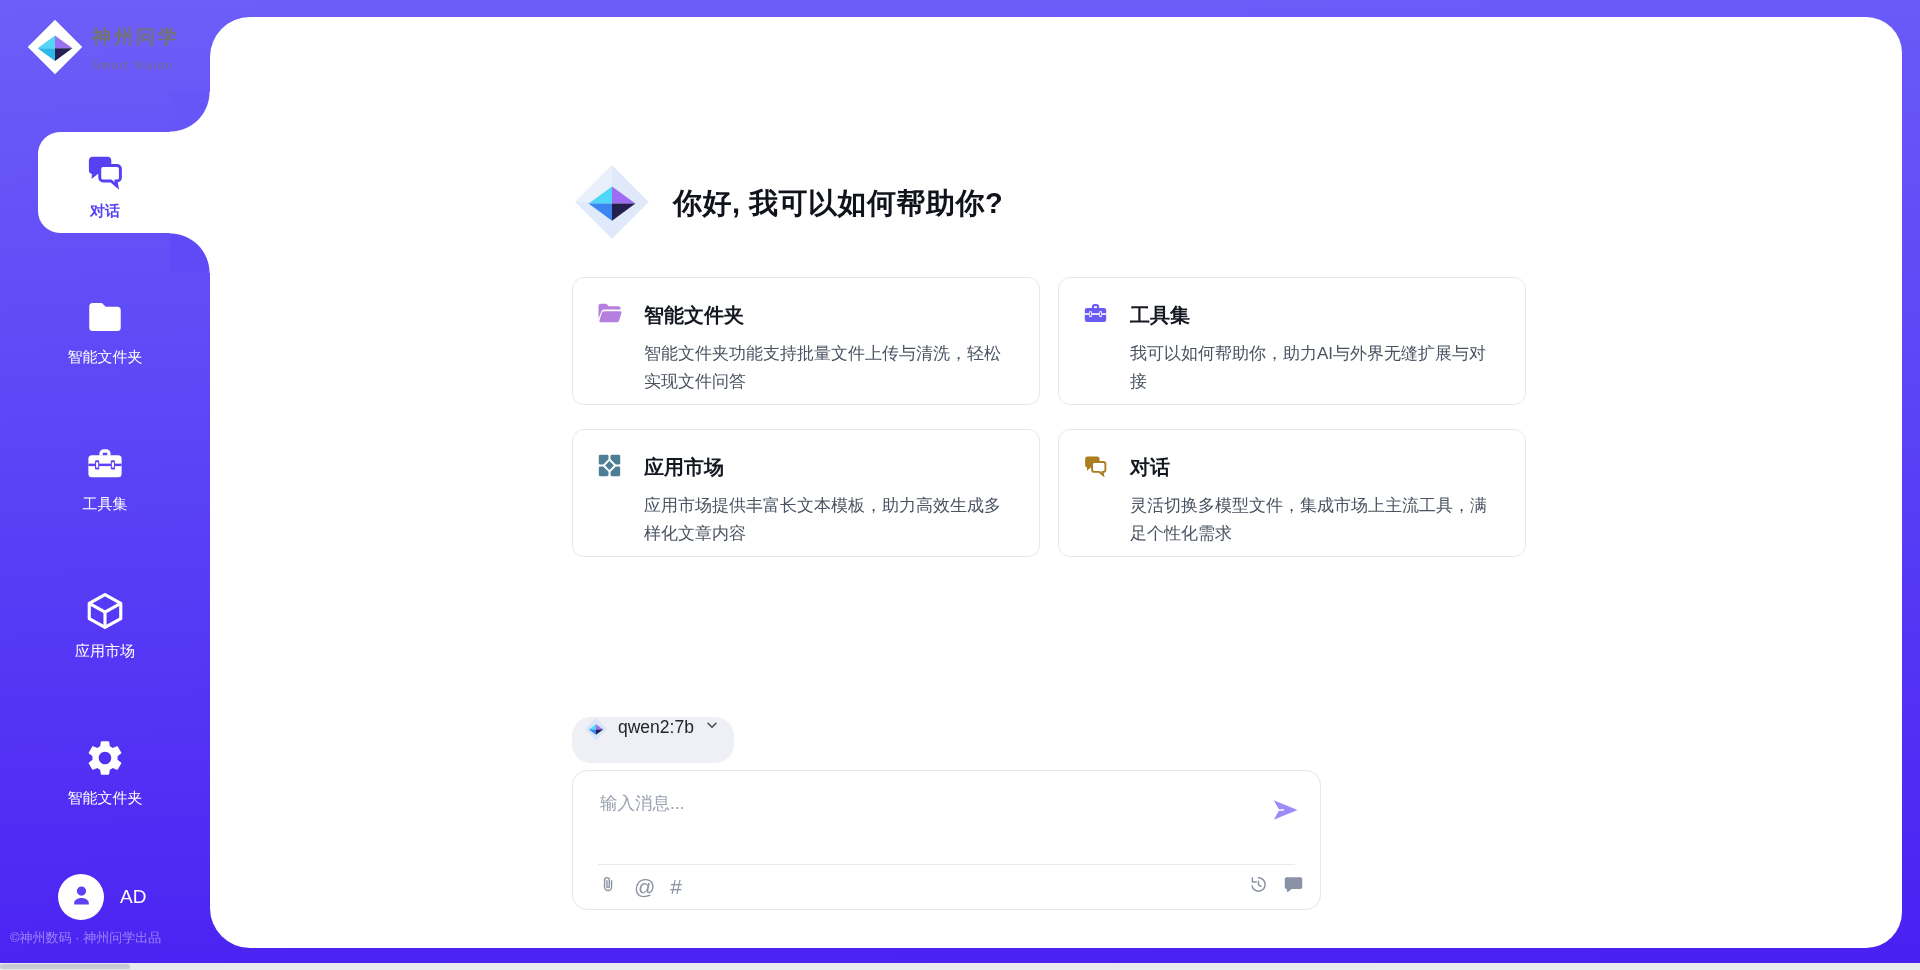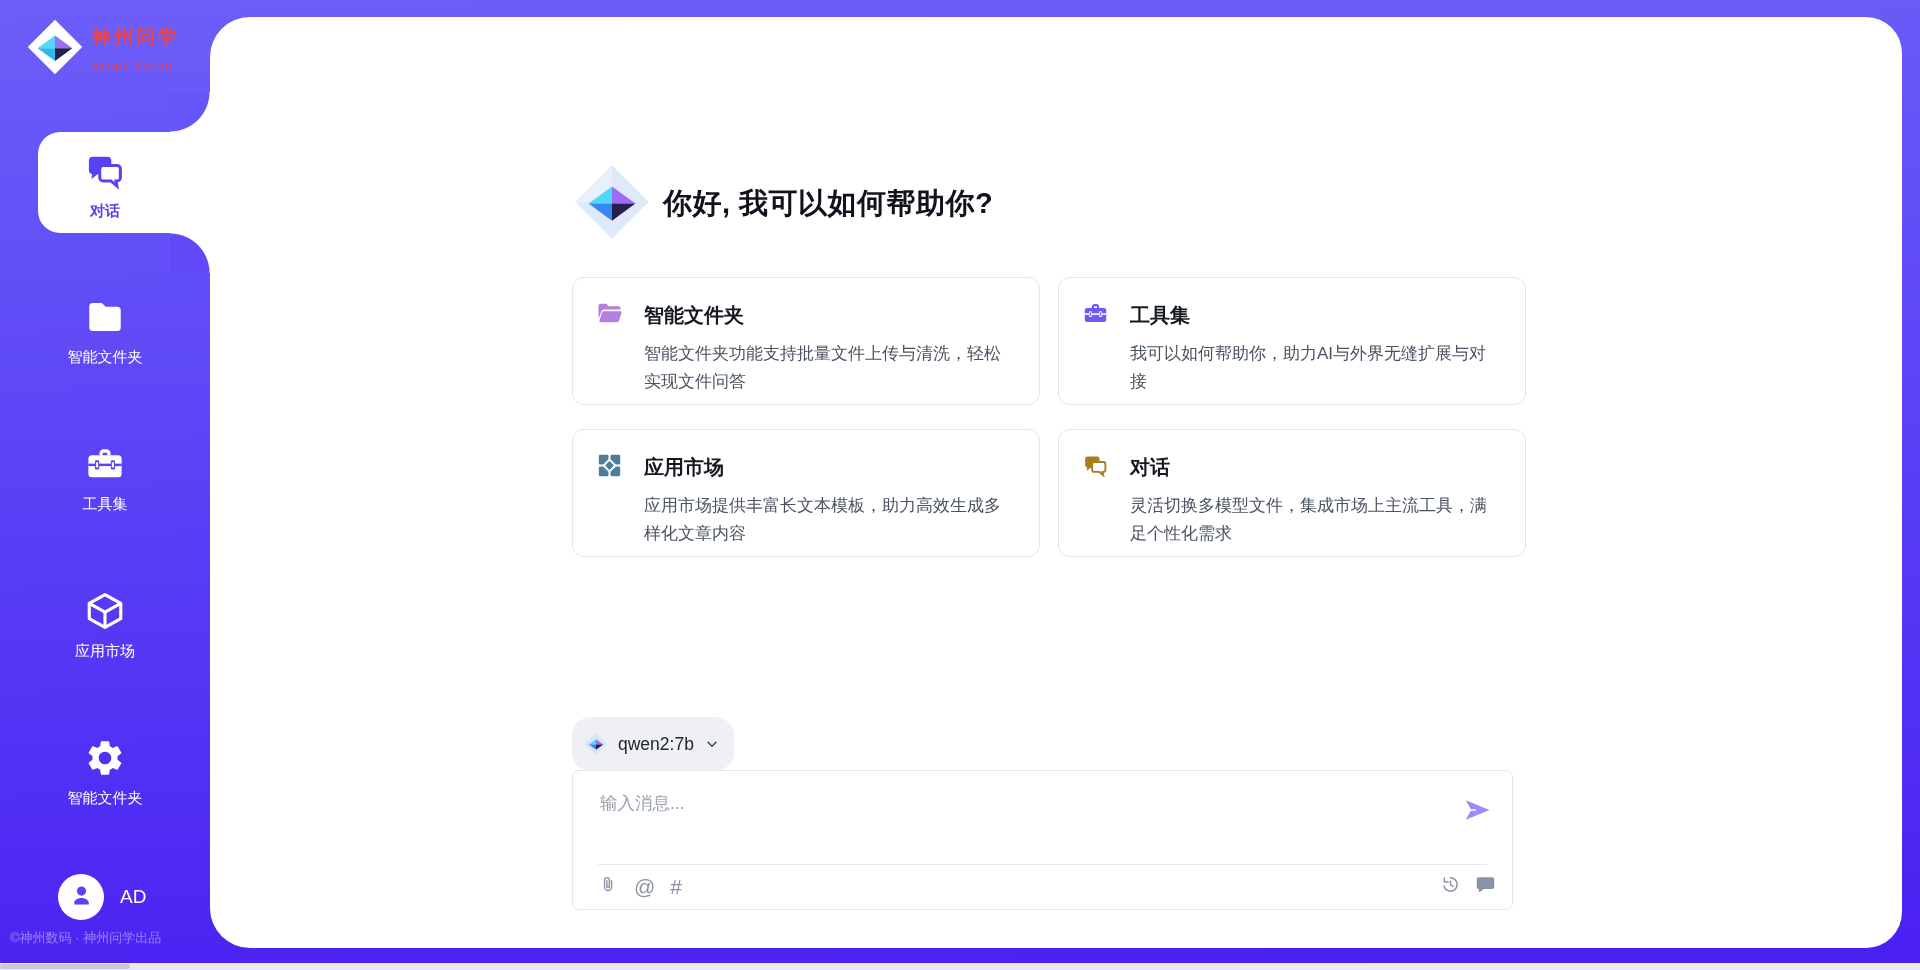--- a/index.html
+++ b/index.html
@@ -5,53 +5,53 @@
   html,body{margin:0;padding:0;}
   body{
     width:1920px;height:970px;overflow:hidden;position:relative;
     background:linear-gradient(178deg,#6d5ef8 0%,#5a43f6 46%,#4a1ff2 100%);
     font-family:"Liberation Sans","DejaVu Sans",sans-serif;
     -webkit-font-smoothing:antialiased;
   }
   
   .sidebar{position:absolute;left:0;top:0;width:210px;height:100%;}
   .logo-row{position:absolute;left:26px;top:18px;display:flex;align-items:center;gap:8px;}
-  .brand-text{color:#ef4444;line-height:1;}
+  .brand-text{color:#737373;line-height:1;}
   .brand-cn{font-size:19px;font-weight:bold;letter-spacing:3px;}
   .brand-en{font-size:11px;letter-spacing:1.6px;margin-top:14px;opacity:.95;}
   .nav-item{position:absolute;left:0;width:210px;text-align:center;cursor:pointer;}
   .nav-item .nav-label{display:block;margin-top:6px;font-size:15px;color:#fff;}
   .nav-item.active .nav-label{color:#5742f3;font-weight:bold;}
   
   .tab-bg{position:absolute;left:38px;top:132px;width:172px;height:101px;background:#fff;border-radius:22px 0 0 22px;}
   .fillet-top{position:absolute;left:170px;top:92px;width:40px;height:40px;
     background:radial-gradient(circle 40px at 0 0,#6756f7 0 39px,#ffffff 40px);}
   .fillet-bottom{position:absolute;left:170px;top:233px;width:40px;height:40px;
     background:radial-gradient(circle 40px at 0 100%,#6049f6 0 39px,#ffffff 40px);}
   .user-row{position:absolute;left:58px;top:874px;display:flex;align-items:center;gap:16px;}
   .avatar{width:46px;height:46px;border-radius:50%;background:#fff;display:flex;align-items:center;justify-content:center;}
   .user-name{color:#fff;font-size:19px;}
   .copyright{position:absolute;left:10px;top:929px;font-size:13px;color:rgba(255,255,255,.42);white-space:nowrap;}
   
   .panel{position:absolute;left:210px;top:17px;width:1692px;height:931px;background:#fff;
     border-radius:40px 36px 36px 40px;}
-  .greeting{position:absolute;left:363px;top:146px;display:flex;align-items:center;gap:12px;}
+  .greeting{position:absolute;left:363px;top:146px;display:flex;align-items:center;gap:22px;}
   .greeting-title{font-size:29px;font-weight:bold;color:#10131c;letter-spacing:.5px;}
   .cards{position:absolute;left:362px;top:260px;width:954px;display:grid;
     grid-template-columns:468px 468px;gap:24px 18px;}
   .card{box-sizing:border-box;height:128px;background:#fff;border:1px solid #e5e7eb;border-radius:12px;
     padding:22px 26px 0 23px;cursor:pointer;}
   .card-head{display:flex;align-items:center;gap:21px;}
   .card-title{font-size:20px;font-weight:bold;color:#141821;}
   .card-desc{margin:9px 0 0 48px;font-size:17px;line-height:28px;color:#4a5361;}
-  .model-pill{position:absolute;left:362px;top:700px;height:54px;background:#eef0f6;border-radius:19px;
-    display:flex;align-items:center;gap:10px;padding:0 14px 0 12px;cursor:pointer;}
+  .model-pill{position:absolute;left:362px;top:700px;height:46px;background:#eef0f6;border-radius:19px;
+    display:flex;gap:10px;padding:0 14px 0 12px;cursor:pointer;}
   .model-name{font-size:17.5px;color:#21262e;}
-  .composer{position:absolute;left:362px;top:753px;width:941px;height:140px;box-sizing:border-box;
-    background:#fff;border:1px solid #e3e6ec;border-radius:7px;}
+  .composer{position:absolute;left:362px;top:753px;width:749px;height:140px;box-sizing:border-box;
+    background:#fff;border:1px solid #e3e6ec;border-radius:15px;}
   .composer input{position:absolute;left:25px;top:14px;width:820px;height:34px;border:none;outline:none;
     font-size:17.5px;color:#333;font-family:inherit;background:transparent;}
   .composer input::placeholder{color:#9aa2b1;}
   .send-btn{position:absolute;right:20px;top:24px;width:30px;height:30px;cursor:pointer;}
   .composer-divider{position:absolute;left:25px;right:25px;top:93px;height:1px;background:#e7e9ee;}
   .tools-left{position:absolute;left:25px;top:103px;display:flex;align-items:center;gap:15px;}
   .tools-right{position:absolute;right:16px;top:103px;display:flex;align-items:center;gap:14px;}
   .tool-glyph{font-size:21px;color:#8a92a3;line-height:22px;cursor:pointer;}
   .tool-ic{cursor:pointer;display:block;}
   

